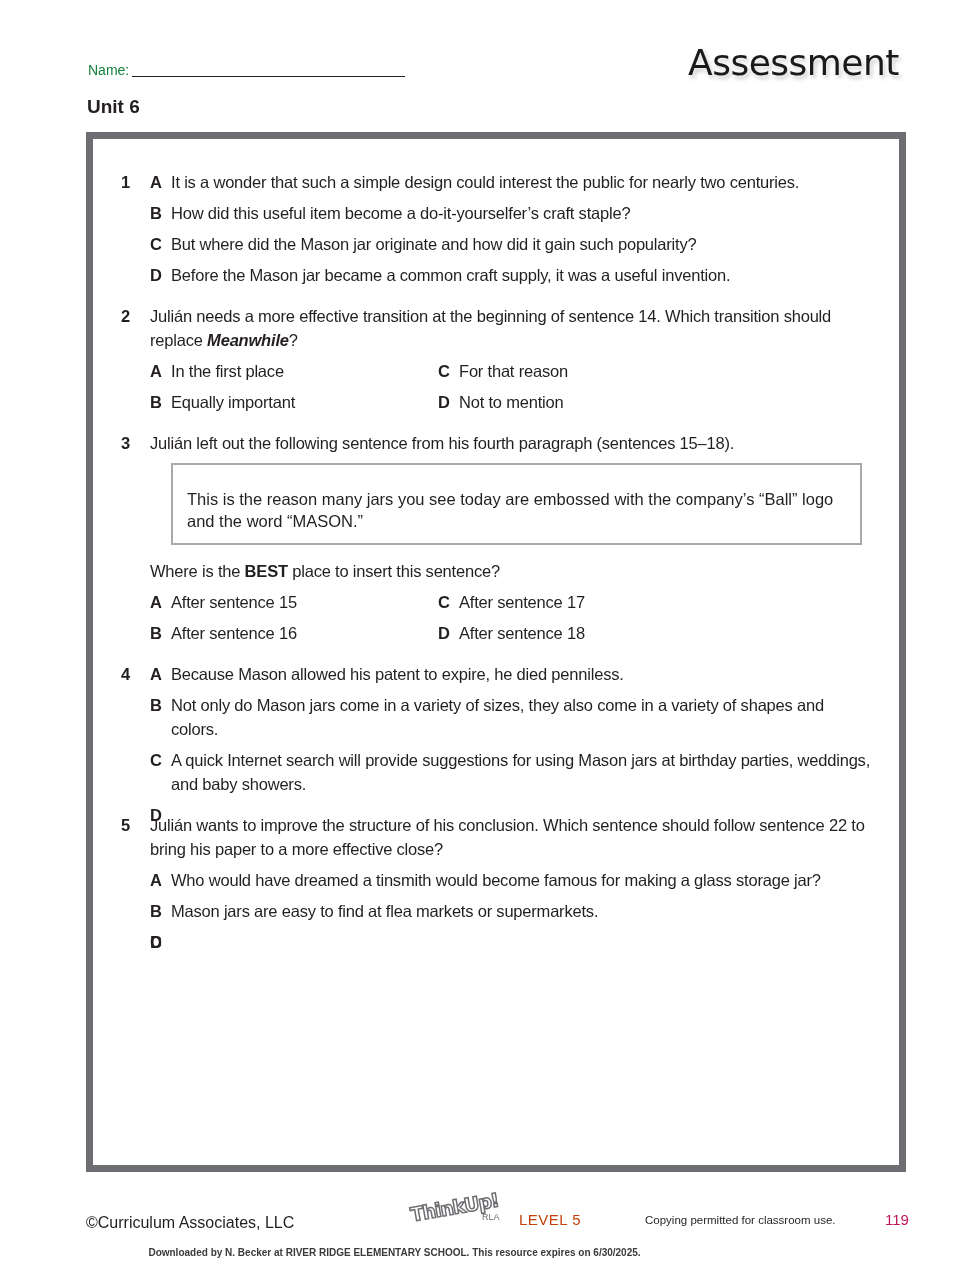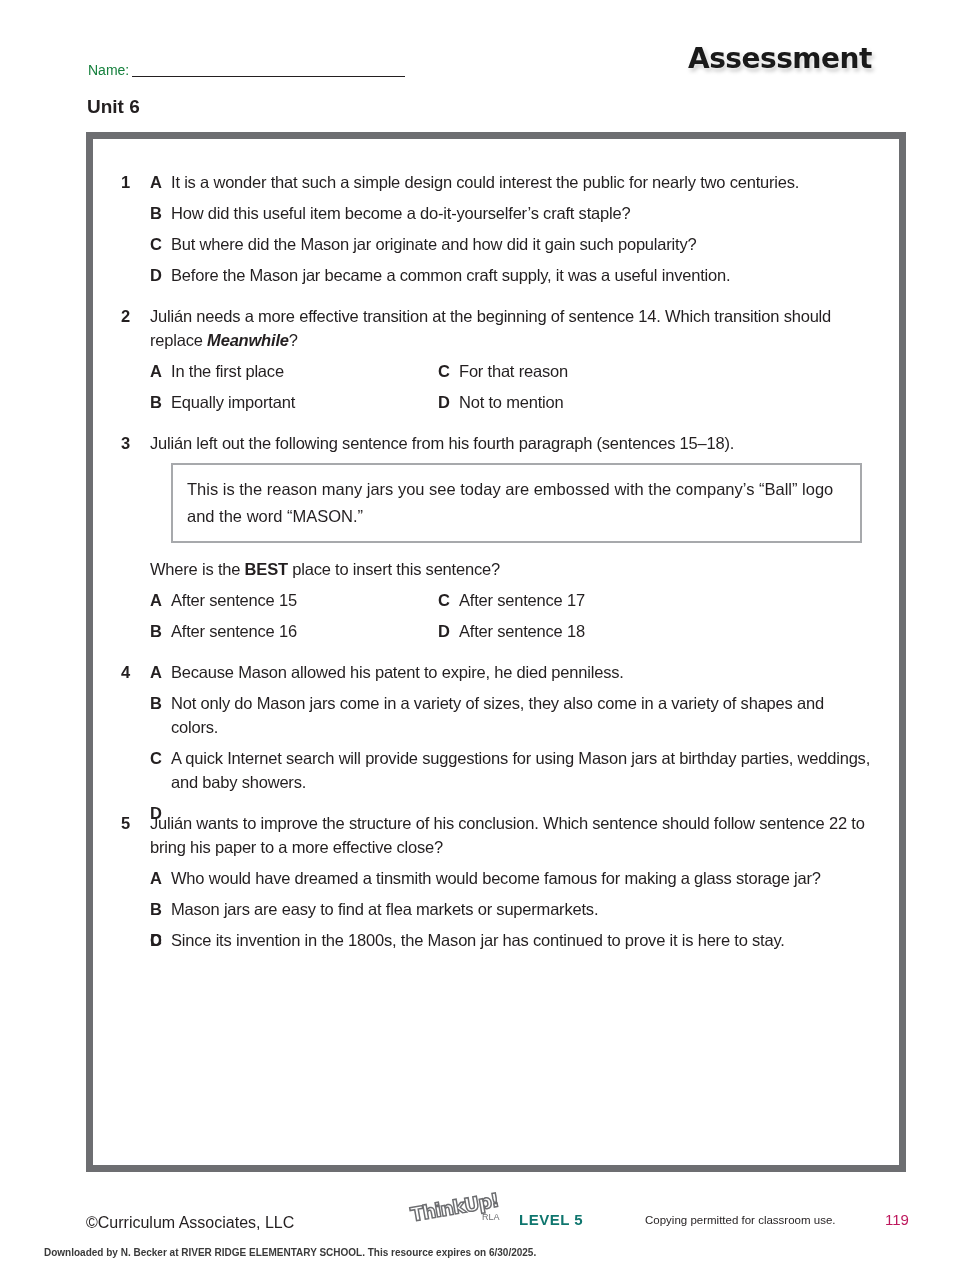--- a/index.html
+++ b/index.html
@@ -1,42 +1,42 @@
 <!DOCTYPE html>
 <html><head>
 <meta charset="utf-8">
 <style>
   html, body { margin: 0; padding: 0; background: #ffffff; }
   body { width: 979px; height: 1266px; position: relative; overflow: hidden;
          font-family: "Liberation Sans", sans-serif; color: #231f20; }
   .name-row { position: absolute; left: 88px; top: 62px; font-size: 14px; color: #15803d; }
   .name-line { display: inline-block; width: 273px; border-bottom: 1px solid #231f20; margin-left: 3px; vertical-align: -2px; }
   .unit { position: absolute; left: 87px; top: 96px; font-size: 19px; font-weight: bold; color: #231f20; }
-  .assessment { position: absolute; left: 688px; top: 42px; font-size: 28px; font-weight: bold;
+  .assessment { position: absolute; left: 688px; top: 42px; font-size: 36px; font-weight: normal;
     font-family: "DejaVu Sans", sans-serif; letter-spacing: -0.5px; color: #1a1a1a;
     text-shadow: 0 0 4px #fff, 2px 3px 4px rgba(0,0,0,0.25); }
   .frame { position: absolute; left: 86px; top: 132px; width: 806px; height: 1026px;
            border: 7px solid #6d6e71; background: #fff; }
   .content { position: absolute; left: 121px; top: 170px; width: 750px; font-family: "Liberation Sans Narrow", "Liberation Sans", sans-serif; font-size: 16.5px; line-height: 24px; color: #231f20; }
   .q { position: relative; padding-left: 29px; margin-bottom: 17px; }
   .qnum { position: absolute; left: 0; top: 0; font-weight: bold; }
   .stem { margin-bottom: 7px; letter-spacing: -0.2px; }
   .opt { position: relative; padding-left: 21px; margin-bottom: 7px; letter-spacing: -0.2px; }
   .opt .letter { position: absolute; left: 0; top: 0; font-weight: bold; }
   .grid2 { display: grid; grid-template-columns: 288px 300px; row-gap: 7px; }
   .grid2 .opt { margin-bottom: 0; }
-  .inset { margin: 8px 9px 14px 21px; border: 2px solid #a7a9ac; padding: 11px 14px 11px 14px; line-height: 27px; }
+  .inset { margin: 8px 9px 14px 21px; border: 2px solid #a7a9ac; padding: 23px 14px 11px 14px; line-height: 22px; }
   .footer-left { position: absolute; left: 86px; top: 1214px; font-size: 16px; color: #231f20; text-align: right; }
   .logo { position: absolute; left: 410px; top: 1196px; transform: rotate(-10deg); font-family: "DejaVu Sans", sans-serif; font-weight: bold; font-size: 19px; color: #fff;
     -webkit-text-stroke: 1.5px #6d6e71; letter-spacing: -1px; }
   .logo-sub { position: absolute; left: 482px; top: 1212px; font-size: 9px; font-weight: normal; color: #6d6e71; }
-  .level { position: absolute; left: 519px; top: 1211px; font-size: 15px; font-weight: bold; color: #0f766e; letter-spacing: 0.5px; }
+  .level { position: absolute; left: 519px; top: 1211px; font-size: 15px; font-weight: normal; color: #c2410c; letter-spacing: 0.5px; }
   .copying { position: absolute; left: 645px; top: 1214px; font-size: 11.5px; color: #231f20; }
   .pagenum { position: absolute; left: 885px; top: 1211px; font-size: 15px; color: #be185d; }
-  .download { position: absolute; left: 0; width: 789px; top: 1247px; text-align: left; font-size: 10px; font-weight: bold; color: #3a3a3a; margin-left: 44px; }
+  .download { position: absolute; left: 0; width: 789px; top: 1247px; text-align: center; font-size: 10px; font-weight: bold; color: #3a3a3a; }
   b { font-weight: bold; }
 </style>
 </head>
 <body>
 
 <div class="name-row">
   <span>Name:</span><span class="name-line"></span>
 </div>
 <div class="unit">Unit 6</div>
 <div class="assessment">Assessment</div>
@@ -84,21 +84,21 @@
     <div class="opt"><span class="letter">C</span><span>A quick Internet search will provide suggestions for using Mason jars at birthday parties, weddings, and baby showers.</span></div>
     <div class="opt"><span class="letter">D</span></div>
   </div>
 
   <div class="q">
     <span class="qnum">5</span>
     <div class="stem">Julián wants to improve the structure of his conclusion. Which sentence should follow sentence 22 to bring his paper to a more effective close?</div>
     <div class="opt"><span class="letter">A</span><span>Who would have dreamed a tinsmith would become famous for making a glass storage jar?</span></div>
     <div class="opt"><span class="letter">B</span><span>Mason jars are easy to find at flea markets or supermarkets.</span></div>
     <div class="opt"><span class="letter">C</span></div>
-    <div class="opt"><span class="letter">D</span><span>Since its invention in the 1800s, the Mason jar has continued to prove it is here to stay.</span></div>
+    <div class="opt"><span class="letter">D</span></div>
   </div>
 </div>
 
 <div class="footer-left">©Curriculum Associates, LLC</div>
 <div class="logo">ThinkUp!</div>
 <div class="logo-sub">RLA</div>
 <div class="level">LEVEL 5</div>
 <div class="copying">Copying permitted for classroom use.</div>
 <div class="pagenum">119</div>
 <div class="download">Downloaded by N. Becker at RIVER RIDGE ELEMENTARY SCHOOL. This resource expires on 6/30/2025.</div>

